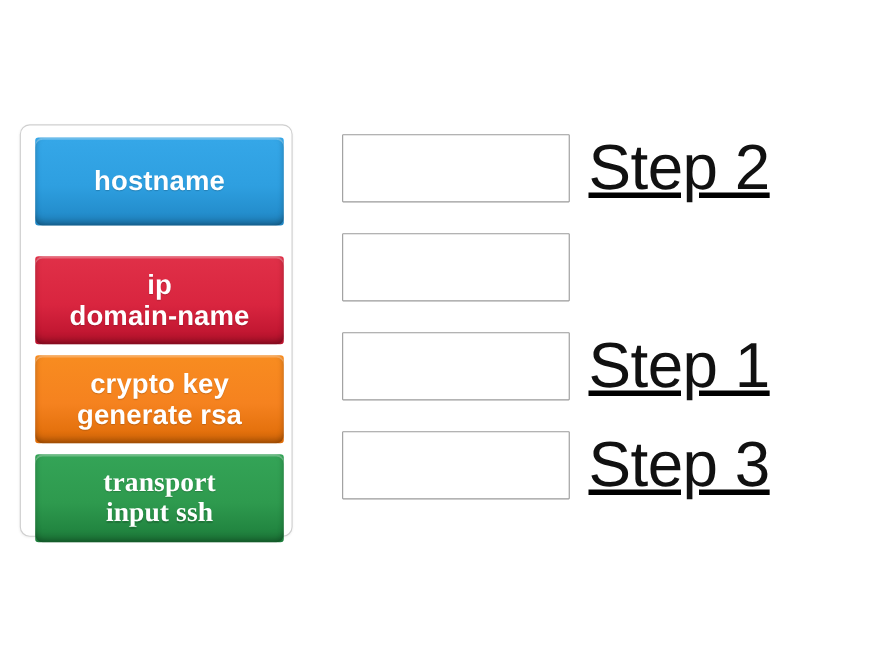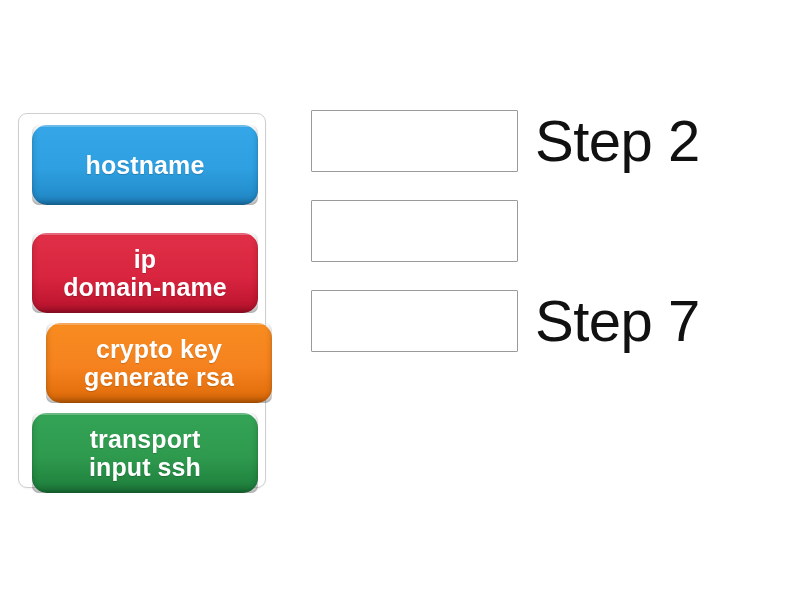--- a/index.html
+++ b/index.html
@@ -36,35 +36,35 @@
     top: 11px;
     width: 226px;
   }
 
   .tile {
     position: relative;
     box-sizing: border-box;
     width: 226px;
     height: 80px;
     margin-bottom: 10px;
-    border-radius: 15px;
+    border-radius: 3px;
     display: flex;
     align-items: center;
     justify-content: center;
     text-align: center;
     color: #ffffff;
     font-weight: bold;
     font-size: 25px;
     line-height: 28px;
     letter-spacing: 0.1px;
     text-shadow: 0 1px 1px rgba(0,0,0,0.18);
     cursor: move;
     user-select: none;
   }
-  .tile:last-child { margin-bottom: 0; }
+  .tile:last-child { margin-bottom: 0; font-family: Liberation Serif, serif; }
 
   .tile .tile-text {
     position: relative;
     z-index: 2;
     padding: 0 6px;
     white-space: pre-line;
   }
 
   
   .tile::after {
@@ -76,29 +76,30 @@
       inset 0 2px 0 rgba(255,255,255,0.28),
       inset 0 -7px 9px -5px rgba(0,0,0,0.40),
       inset 4px 0 7px -5px rgba(0,0,0,0.25),
       inset -4px 0 7px -5px rgba(0,0,0,0.25);
     pointer-events: none;
     z-index: 1;
   }
 
   .tile-blue   { background: linear-gradient(180deg, #35a7e8 0%, #2e9fe0 55%, #1f86c4 100%); }
   .tile-red    { background: linear-gradient(180deg, #e03048 0%, #d9253f 55%, #b8112c 100%); margin-top: 28px; }
-  .tile-orange { background: linear-gradient(180deg, #f88c20 0%, #f5821f 55%, #dd6a06 100%); margin-left: 14px; }
+  .tile-orange { background: linear-gradient(180deg, #f88c20 0%, #f5821f 55%, #dd6a06 100%); }
   .tile-green  { background: linear-gradient(180deg, #34a457 0%, #2e9a4e 55%, #1d7d3b 100%); }
 
   
   #answer-rows {
     position: absolute;
     left: 311px;
-    top: 110px;
+    top: 122px;
     width: 470px;
+    text-decoration: underline;
   }
   .answer-row {
     position: relative;
     height: 62px;
     margin-bottom: 28px;
     display: flex;
     align-items: center;
   }
   .answer-row:last-child { margin-bottom: 0; }
 
@@ -157,17 +158,21 @@
     <div class="drop-zone"></div>
     <div class="step-label">Step 2</div>
   </div>
 
   <div class="answer-row">
     <div class="drop-zone"></div>
   </div>
 
   <div class="answer-row">
     <div class="drop-zone"></div>
-    <div class="step-label">Step 7</div>
+    <div class="step-label">Step 1</div>
   </div>
 
+  <div class="answer-row">
+    <div class="drop-zone"></div>
+    <div class="step-label">Step 3</div>
+  </div>
 
 </div>
 
 </body></html>

